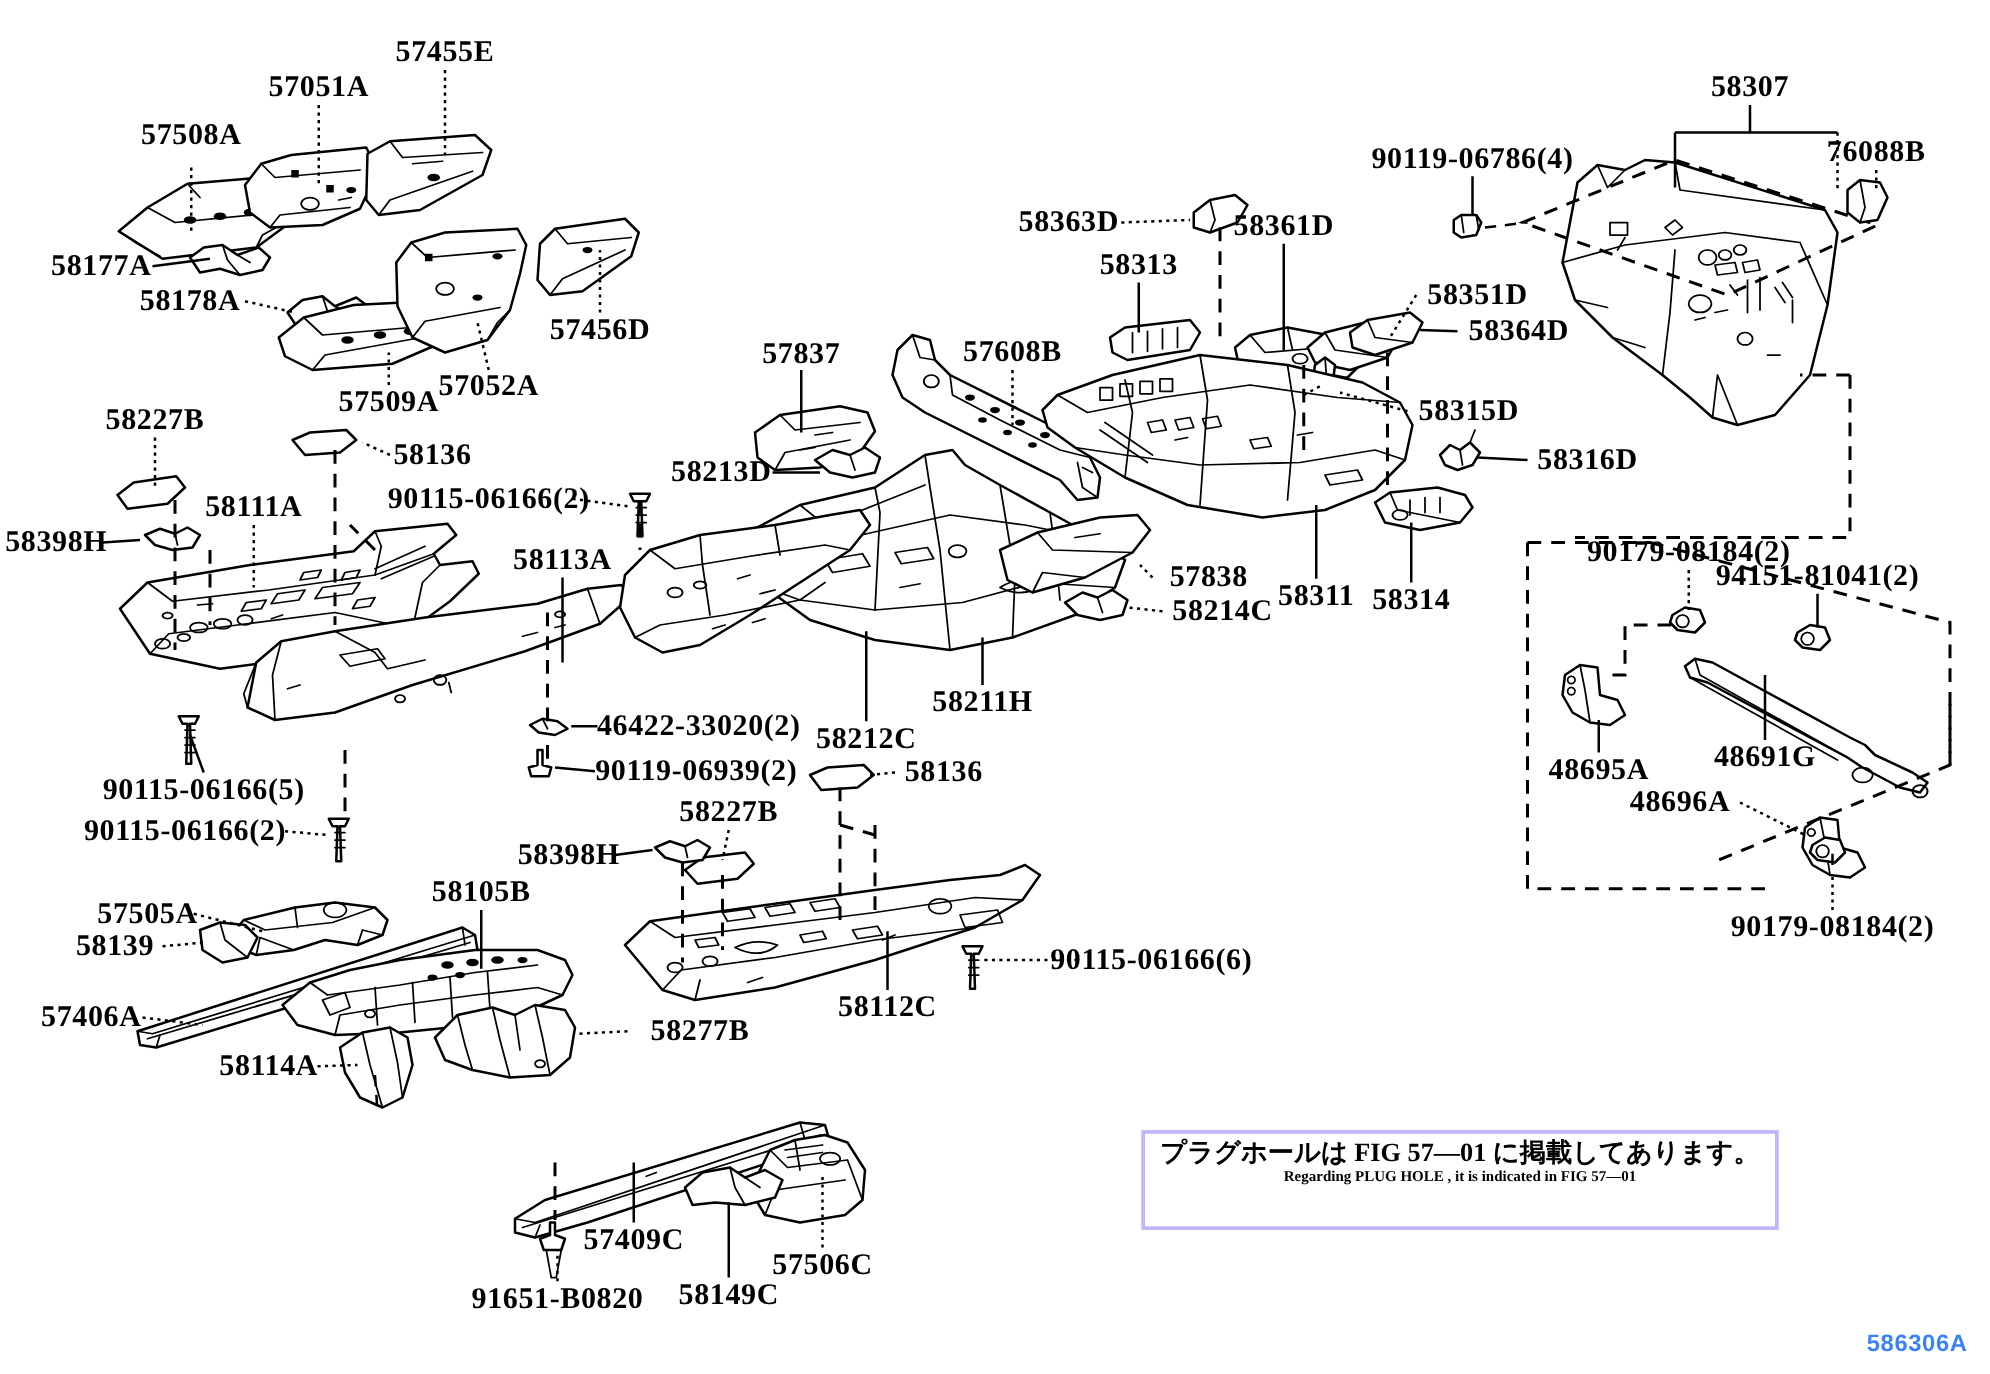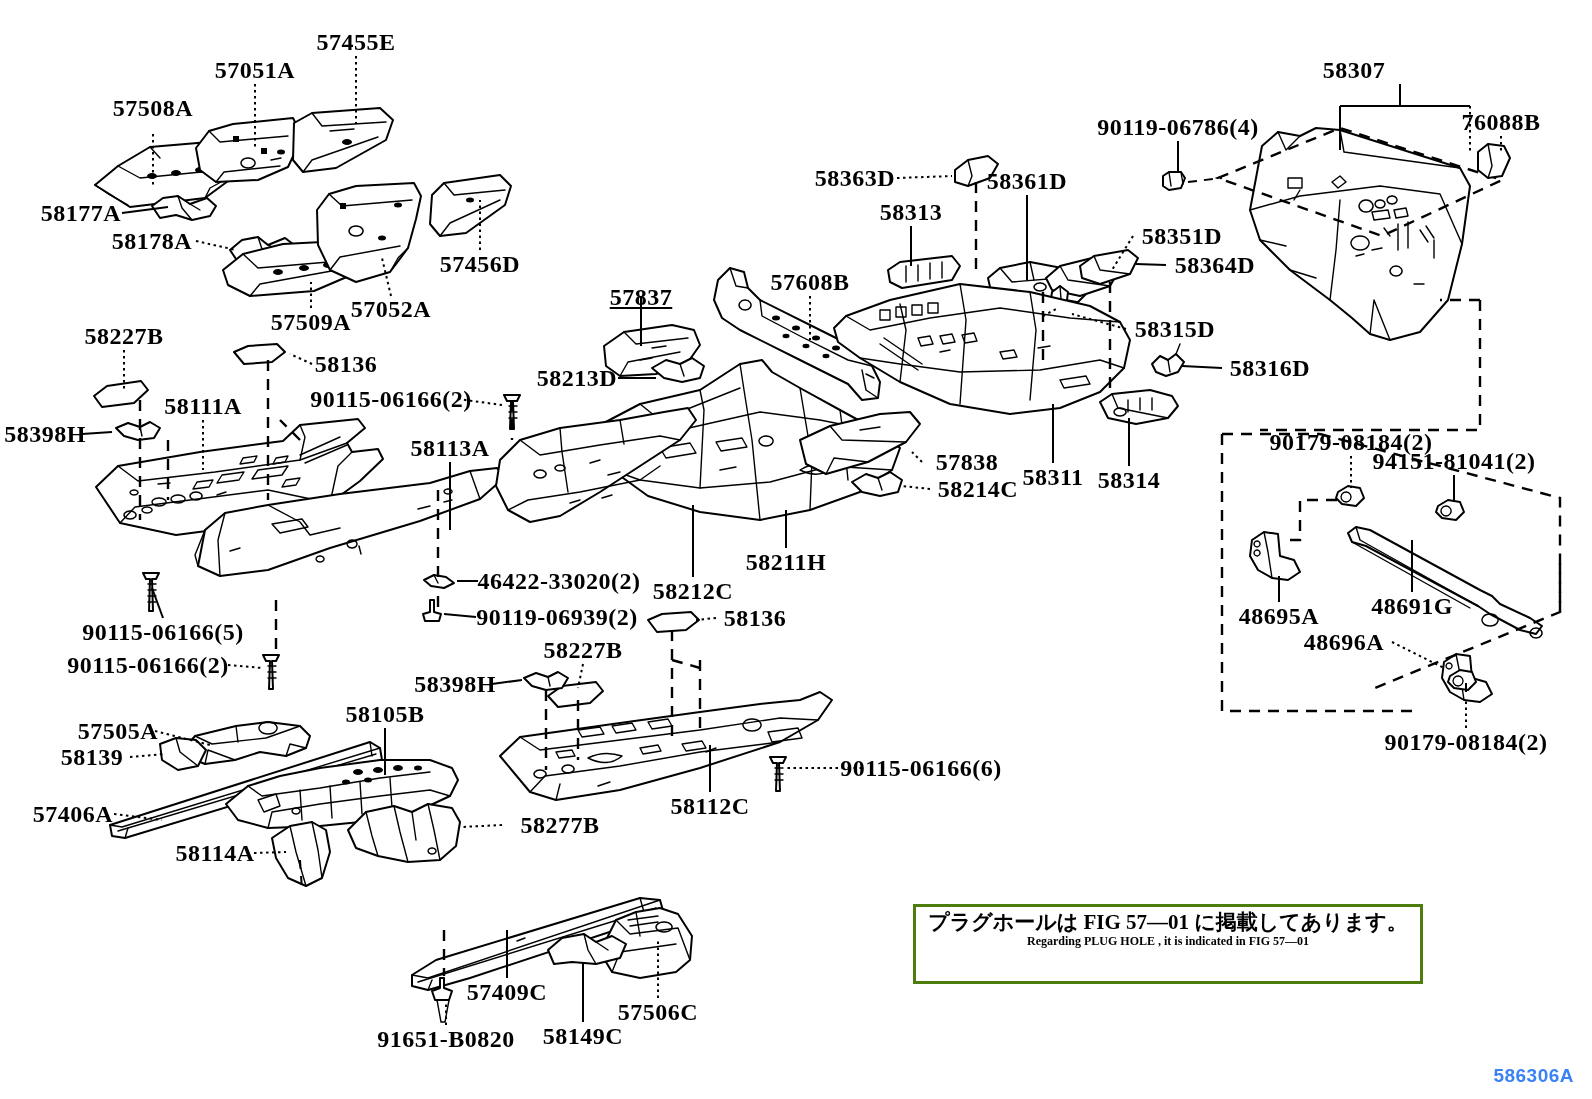--- a/index.html
+++ b/index.html
@@ -19,21 +19,21 @@
     color:#000;
     letter-spacing:0.5px;
     white-space:nowrap;
     line-height:1;
     transform:translate(-50%,-50%);
   }
   .notebox{
     position:absolute;
     left:913px;top:904px;
     width:510px;height:80px;
-    border:3px solid #4d7c0f;
+    border:3px solid #c4b5fd;
     background:#fff;
     text-align:center;
     padding-top:4px;
     box-sizing:border-box;
   }
   .notebox div{
     font-family:"Liberation Serif", serif;
     font-weight:bold;
     color:#000;
     line-height:1.12;
@@ -661,38 +661,38 @@
       <div class="lbl" style="left: 385px; top: 714px;">58105B</div>
       <div class="lbl" style="left: 73px; top: 814px;">57406A</div>
       <div class="lbl" style="left: 560px; top: 825px;">58277B</div>
       <div class="lbl" style="left: 215px; top: 853px;">58114A</div>
       <div class="lbl" style="left: 710px; top: 806px;">58112C</div>
       <div class="lbl" style="left: 921px; top: 768px;">90115-06166(6)</div>
       <div class="lbl" style="left: 507px; top: 992px;">57409C</div>
       <div class="lbl" style="left: 446px; top: 1039px;">91651-B0820</div>
       <div class="lbl" style="left: 583px; top: 1036px;">58149C</div>
       <div class="lbl" style="left: 658px; top: 1012px;">57506C</div>
-      <div class="lbl" style="left: 641px; top: 297px; text-decoration: underline;">57837</div>
+      <div class="lbl" style="left: 641px; top: 283px;">57837</div>
       <div class="lbl" style="left: 577px; top: 378px;">58213D</div>
       <div class="lbl" style="left: 810px; top: 282px;">57608B</div>
       <div class="lbl" style="left: 967px; top: 462px;">57838</div>
       <div class="lbl" style="left: 978px; top: 489px;">58214C</div>
       <div class="lbl" style="left: 786px; top: 562px;">58211H</div>
       <div class="lbl" style="left: 693px; top: 591px;">58212C</div>
       <div class="lbl" style="left: 855px; top: 178px;">58363D</div>
       <div class="lbl" style="left: 911px; top: 212px;">58313</div>
       <div class="lbl" style="left: 1027px; top: 181px;">58361D</div>
       <div class="lbl" style="left: 1182px; top: 236px;">58351D</div>
       <div class="lbl" style="left: 1215px; top: 265px;">58364D</div>
       <div class="lbl" style="left: 1175px; top: 329px; text-align: right;">58315D</div>
       <div class="lbl" style="left: 1270px; top: 368px;">58316D</div>
       <div class="lbl" style="left: 1053px; top: 477px;">58311</div>
       <div class="lbl" style="left: 1129px; top: 480px;">58314</div>
       <div class="lbl" style="left: 1178px; top: 127px;">90119-06786(4)</div>
-      <div class="lbl" style="left: 1354px; top: 70px;">58307</div>
+      <div class="lbl" style="left: 1400px; top: 70px;">58307</div>
       <div class="lbl" style="left: 1501px; top: 122px;">76088B</div>
       <div class="lbl" style="left: 1351px; top: 442px;">90179-08184(2)</div>
       <div class="lbl" style="left: 1454px; top: 461px;">94151-81041(2)</div>
       <div class="lbl" style="left: 1279px; top: 616px;">48695A</div>
       <div class="lbl" style="left: 1412px; top: 606px;">48691G</div>
       <div class="lbl" style="left: 1344px; top: 642px;">48696A</div>
       <div class="lbl" style="left: 1466px; top: 742px;">90179-08184(2)</div>
     </div>
 
   <div class="notebox">

